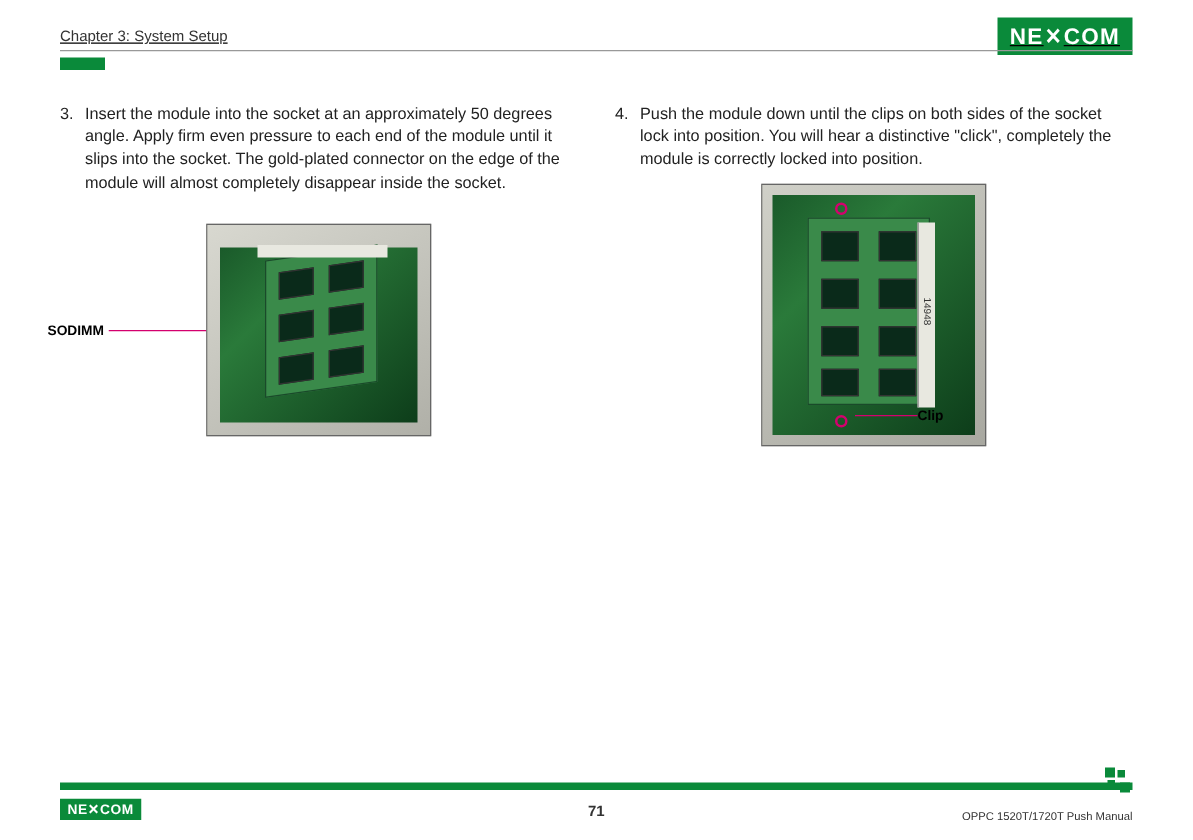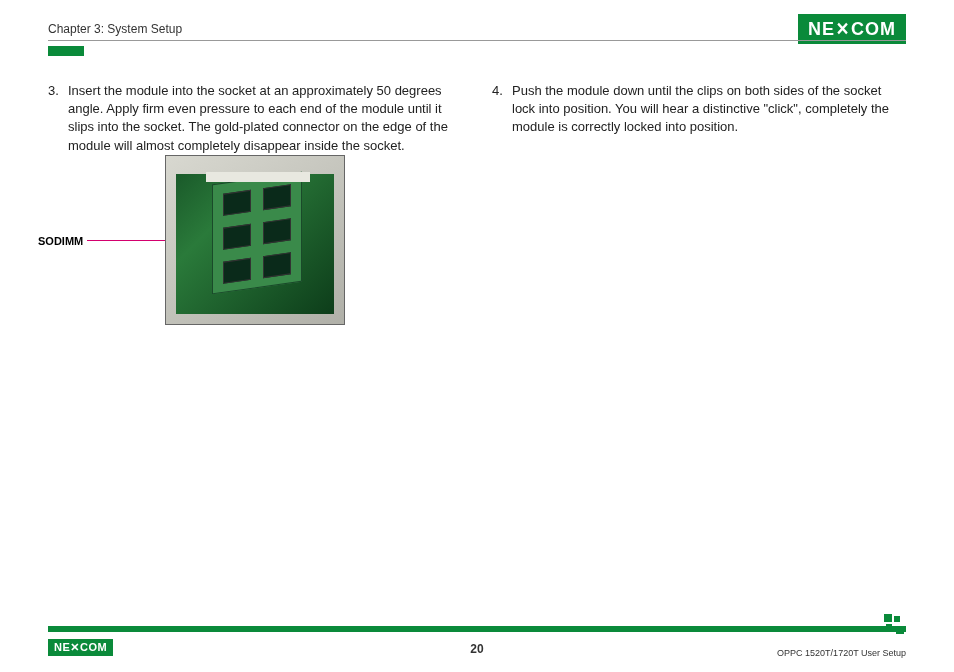--- a/index.html
+++ b/index.html
@@ -12,20 +12,21 @@
     color: #000;
   }
   .header {
     position: absolute;
     top: 14px;
     left: 48px;
     right: 48px;
     display: flex;
     justify-content: space-between;
     align-items: center;
+    text-decoration: underline;
   }
   .chapter-title {
     font-size: 12px;
     color: #333;
   }
   .logo-box {
     background: #0a8a3a;
     color: #fff;
     padding: 4px 10px;
     font-weight: bold;
@@ -71,20 +72,21 @@
   .step {
     display: flex;
     font-size: 13px;
     line-height: 1.4;
     color: #222;
   }
   .step-num { width: 20px; flex-shrink: 0; }
   .step-text { flex: 1; }
 
   .figure-wrap {
+    margin-top: 24px;
     position: relative;
     display: flex;
     justify-content: center;
   }
   .figure-wrap-right { margin-top: 10px; }
 
   .pcb-img {
     position: relative;
     background: #b8b8b0;
     border: 1px solid #666;
@@ -204,30 +206,57 @@
         <div style="position:absolute; left:40px; top:16px; width:104px; height:10px; background:#e8e8e0;"></div>
       </div>
     </div>
   </div>
 
   <div class="col">
     <div class="step">
       <div class="step-num">4.</div>
       <div class="step-text">Push the module down until the clips on both sides of the socket lock into position. You will hear a distinctive "click", completely the module is correctly locked into position.</div>
     </div>
+    <div class="figure-wrap figure-wrap-right">
+      <div class="pcb-img right">
+        <div class="metal-edge" style="inset:0; background:linear-gradient(145deg,#d0d0c8,#a8a8a0);"></div>
+        <div class="board-green" style="left:8px; top:8px; right:8px; bottom:8px;"></div>
+        <div class="sodimm-module" style="left:36px; top:26px; width:98px; height:150px;">
+          <div class="chip" style="left:10px; top:10px; width:30px; height:24px;"></div>
+          <div class="chip" style="right:10px; top:10px; width:30px; height:24px;"></div>
+          <div class="chip" style="left:10px; top:48px; width:30px; height:24px;"></div>
+          <div class="chip" style="right:10px; top:48px; width:30px; height:24px;"></div>
+          <div class="chip" style="left:10px; top:86px; width:30px; height:24px;"></div>
+          <div class="chip" style="right:10px; top:86px; width:30px; height:24px;"></div>
+          <div class="chip" style="left:10px; top:120px; width:30px; height:22px;"></div>
+          <div class="chip" style="right:10px; top:120px; width:30px; height:22px;"></div>
+        </div>
+
+        <div class="callout-circle" style="position:absolute; left:58px; top:14px;"></div>
+
+        <div class="callout-circle" style="position:absolute; left:58px; bottom:14px;"></div>
+        <div style="position:absolute; right:40px; top:30px; bottom:30px; width:14px; background:#e8e8e0; border-left:1px solid #888;"></div>
+        <div style="position:absolute; right:42px; top:90px; font-size:8px; color:#333; writing-mode:vertical-rl;">14948</div>
+      </div>
+
+      <div class="callout" style="left:242px; bottom:18px;">
+        <div class="callout-line" style="width:50px; margin-right:6px; position:absolute; left:-50px;"></div>
+        <span class="callout-label">Clip</span>
+      </div>
+    </div>
   </div>
 </div>
 
 <div class="footer-rule"></div>
 <div class="footer-squares">
   <div class="fsq" style="left:0;top:0;width:8px;height:8px;"></div>
   <div class="fsq" style="left:10px;top:2px;width:6px;height:6px;"></div>
   <div class="fsq" style="left:2px;top:10px;width:6px;height:6px;"></div>
   <div class="fsq" style="left:12px;top:12px;width:8px;height:8px;"></div>
 </div>
 
 <div class="footer">
   <div>
     <div class="logo-small" style="margin-bottom:2px;">NE✕COM</div><br>
   </div>
-  <div class="footer-center">20</div>
-  <div style="align-self:flex-end;">OPPC 1520T/1720T User Setup</div>
+  <div class="footer-center">71</div>
+  <div style="align-self:flex-end;">OPPC 1520T/1720T Push Manual</div>
 </div>
 
 </body></html>

